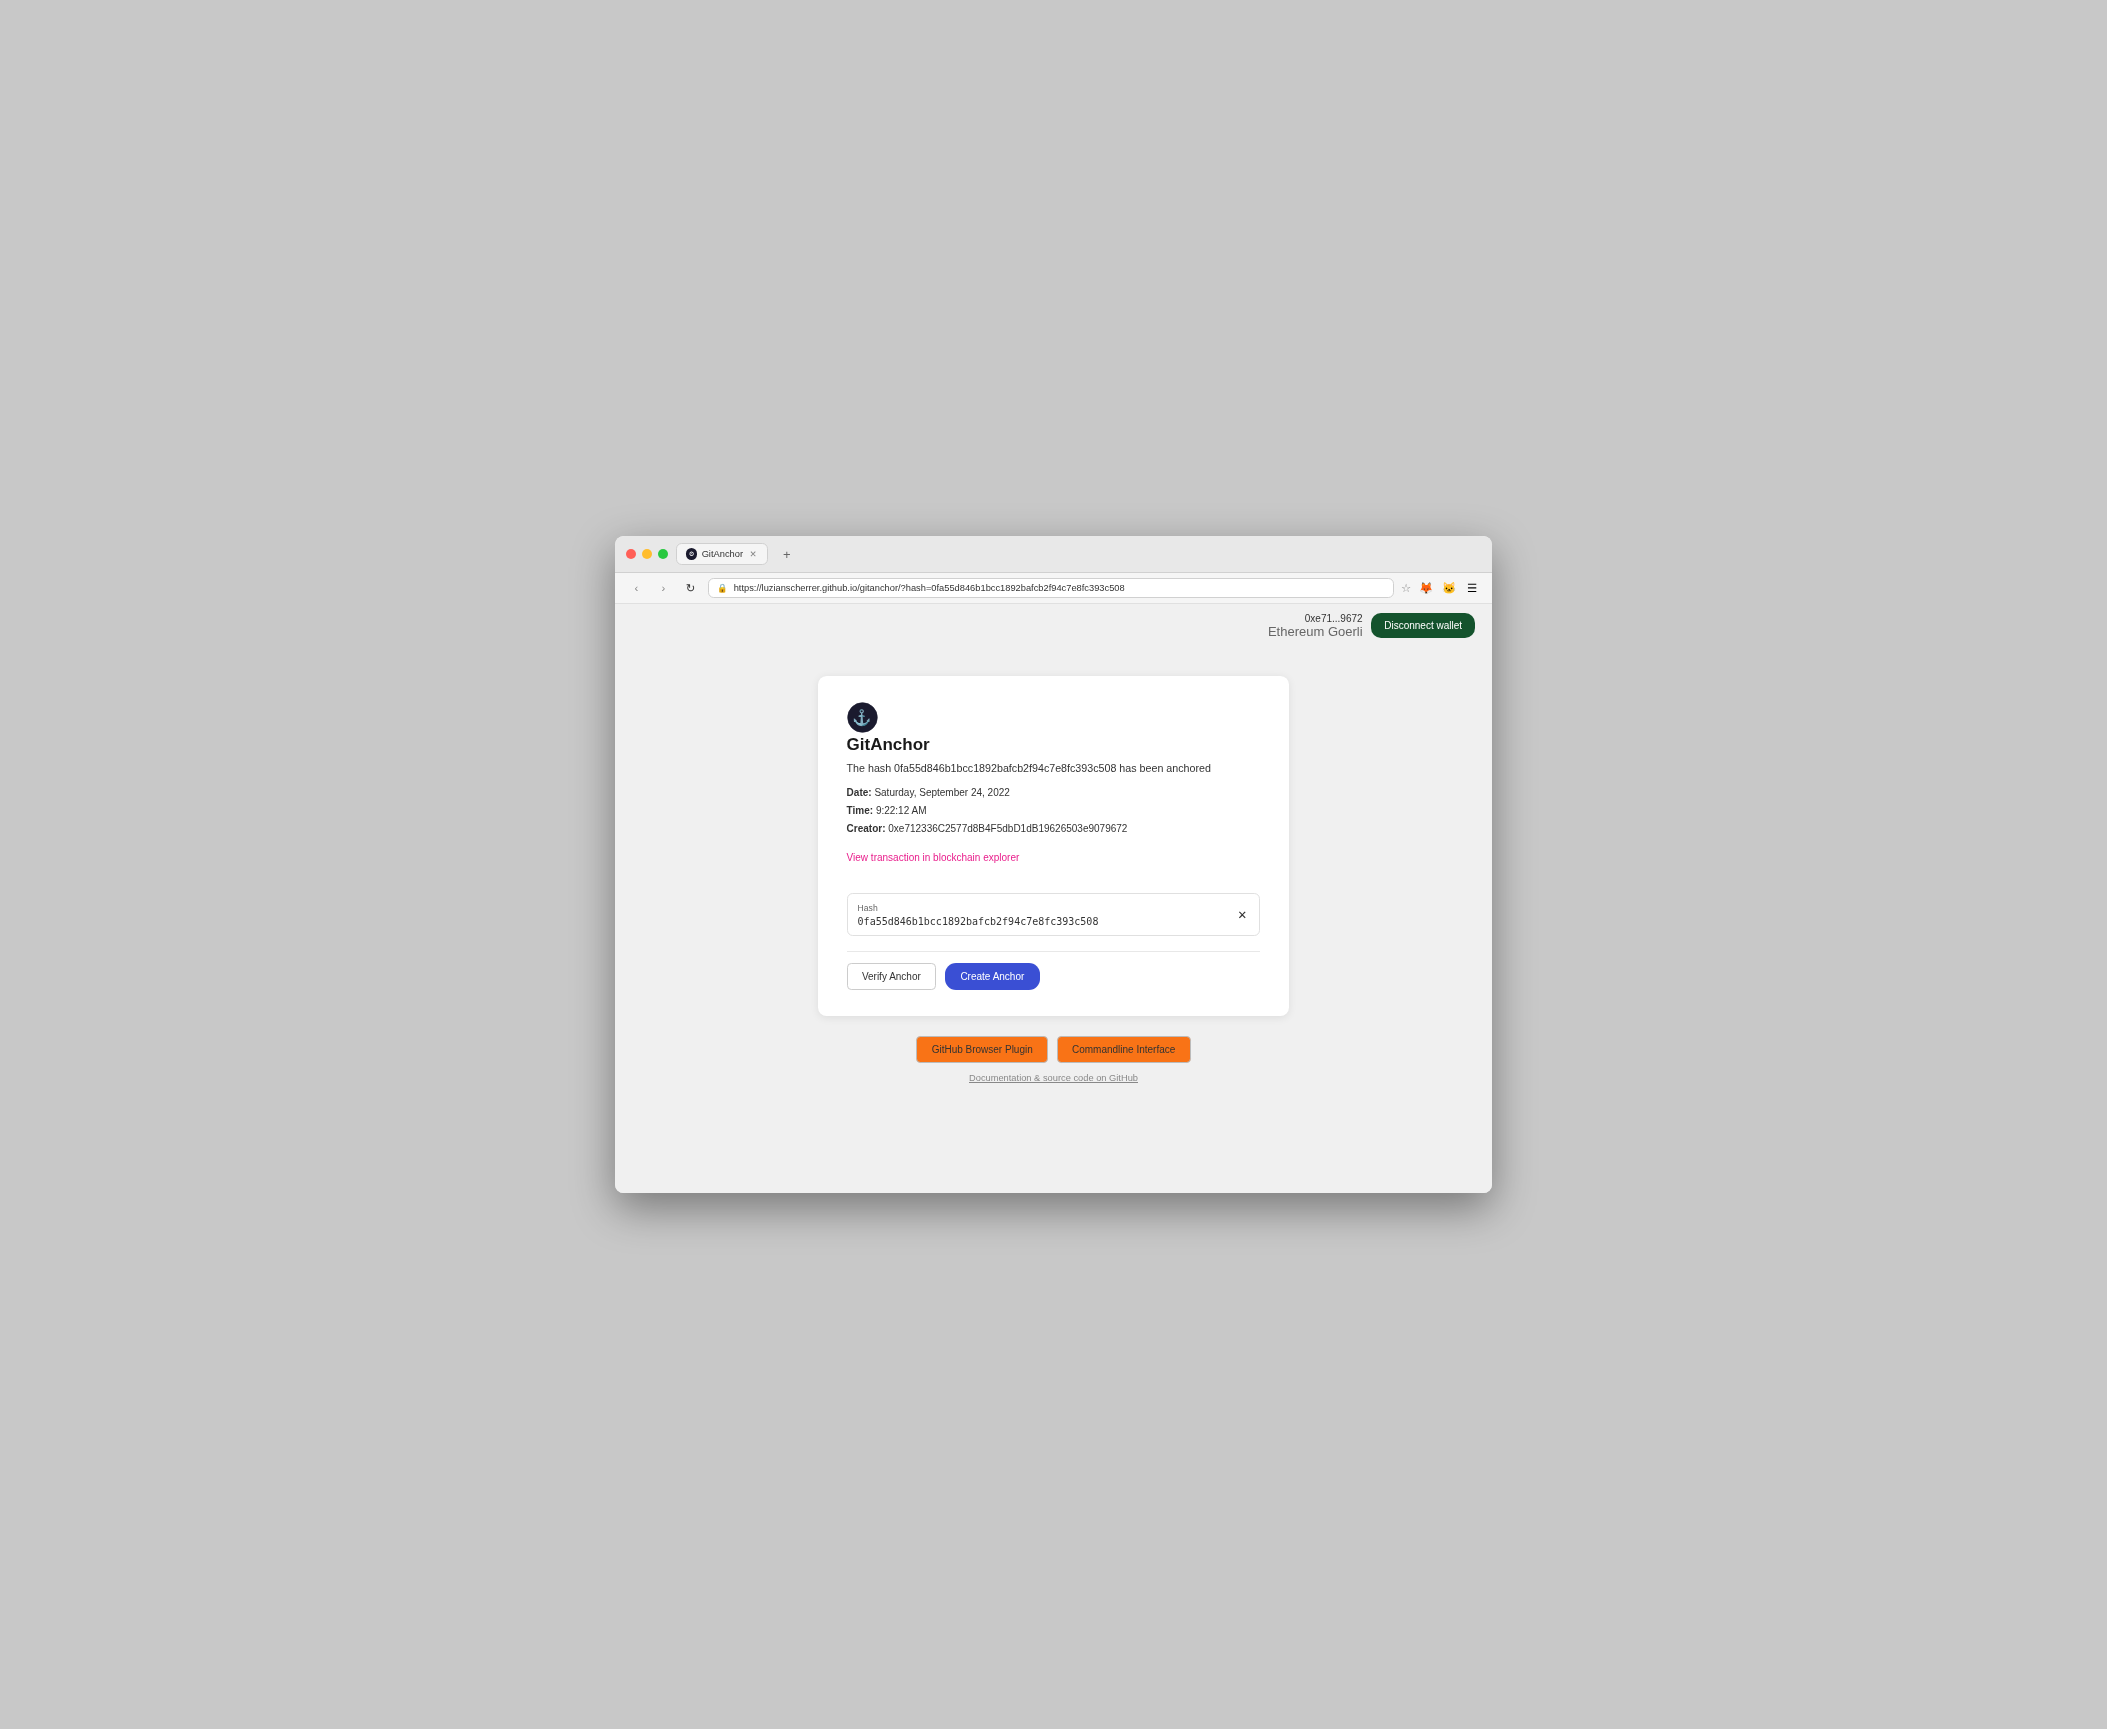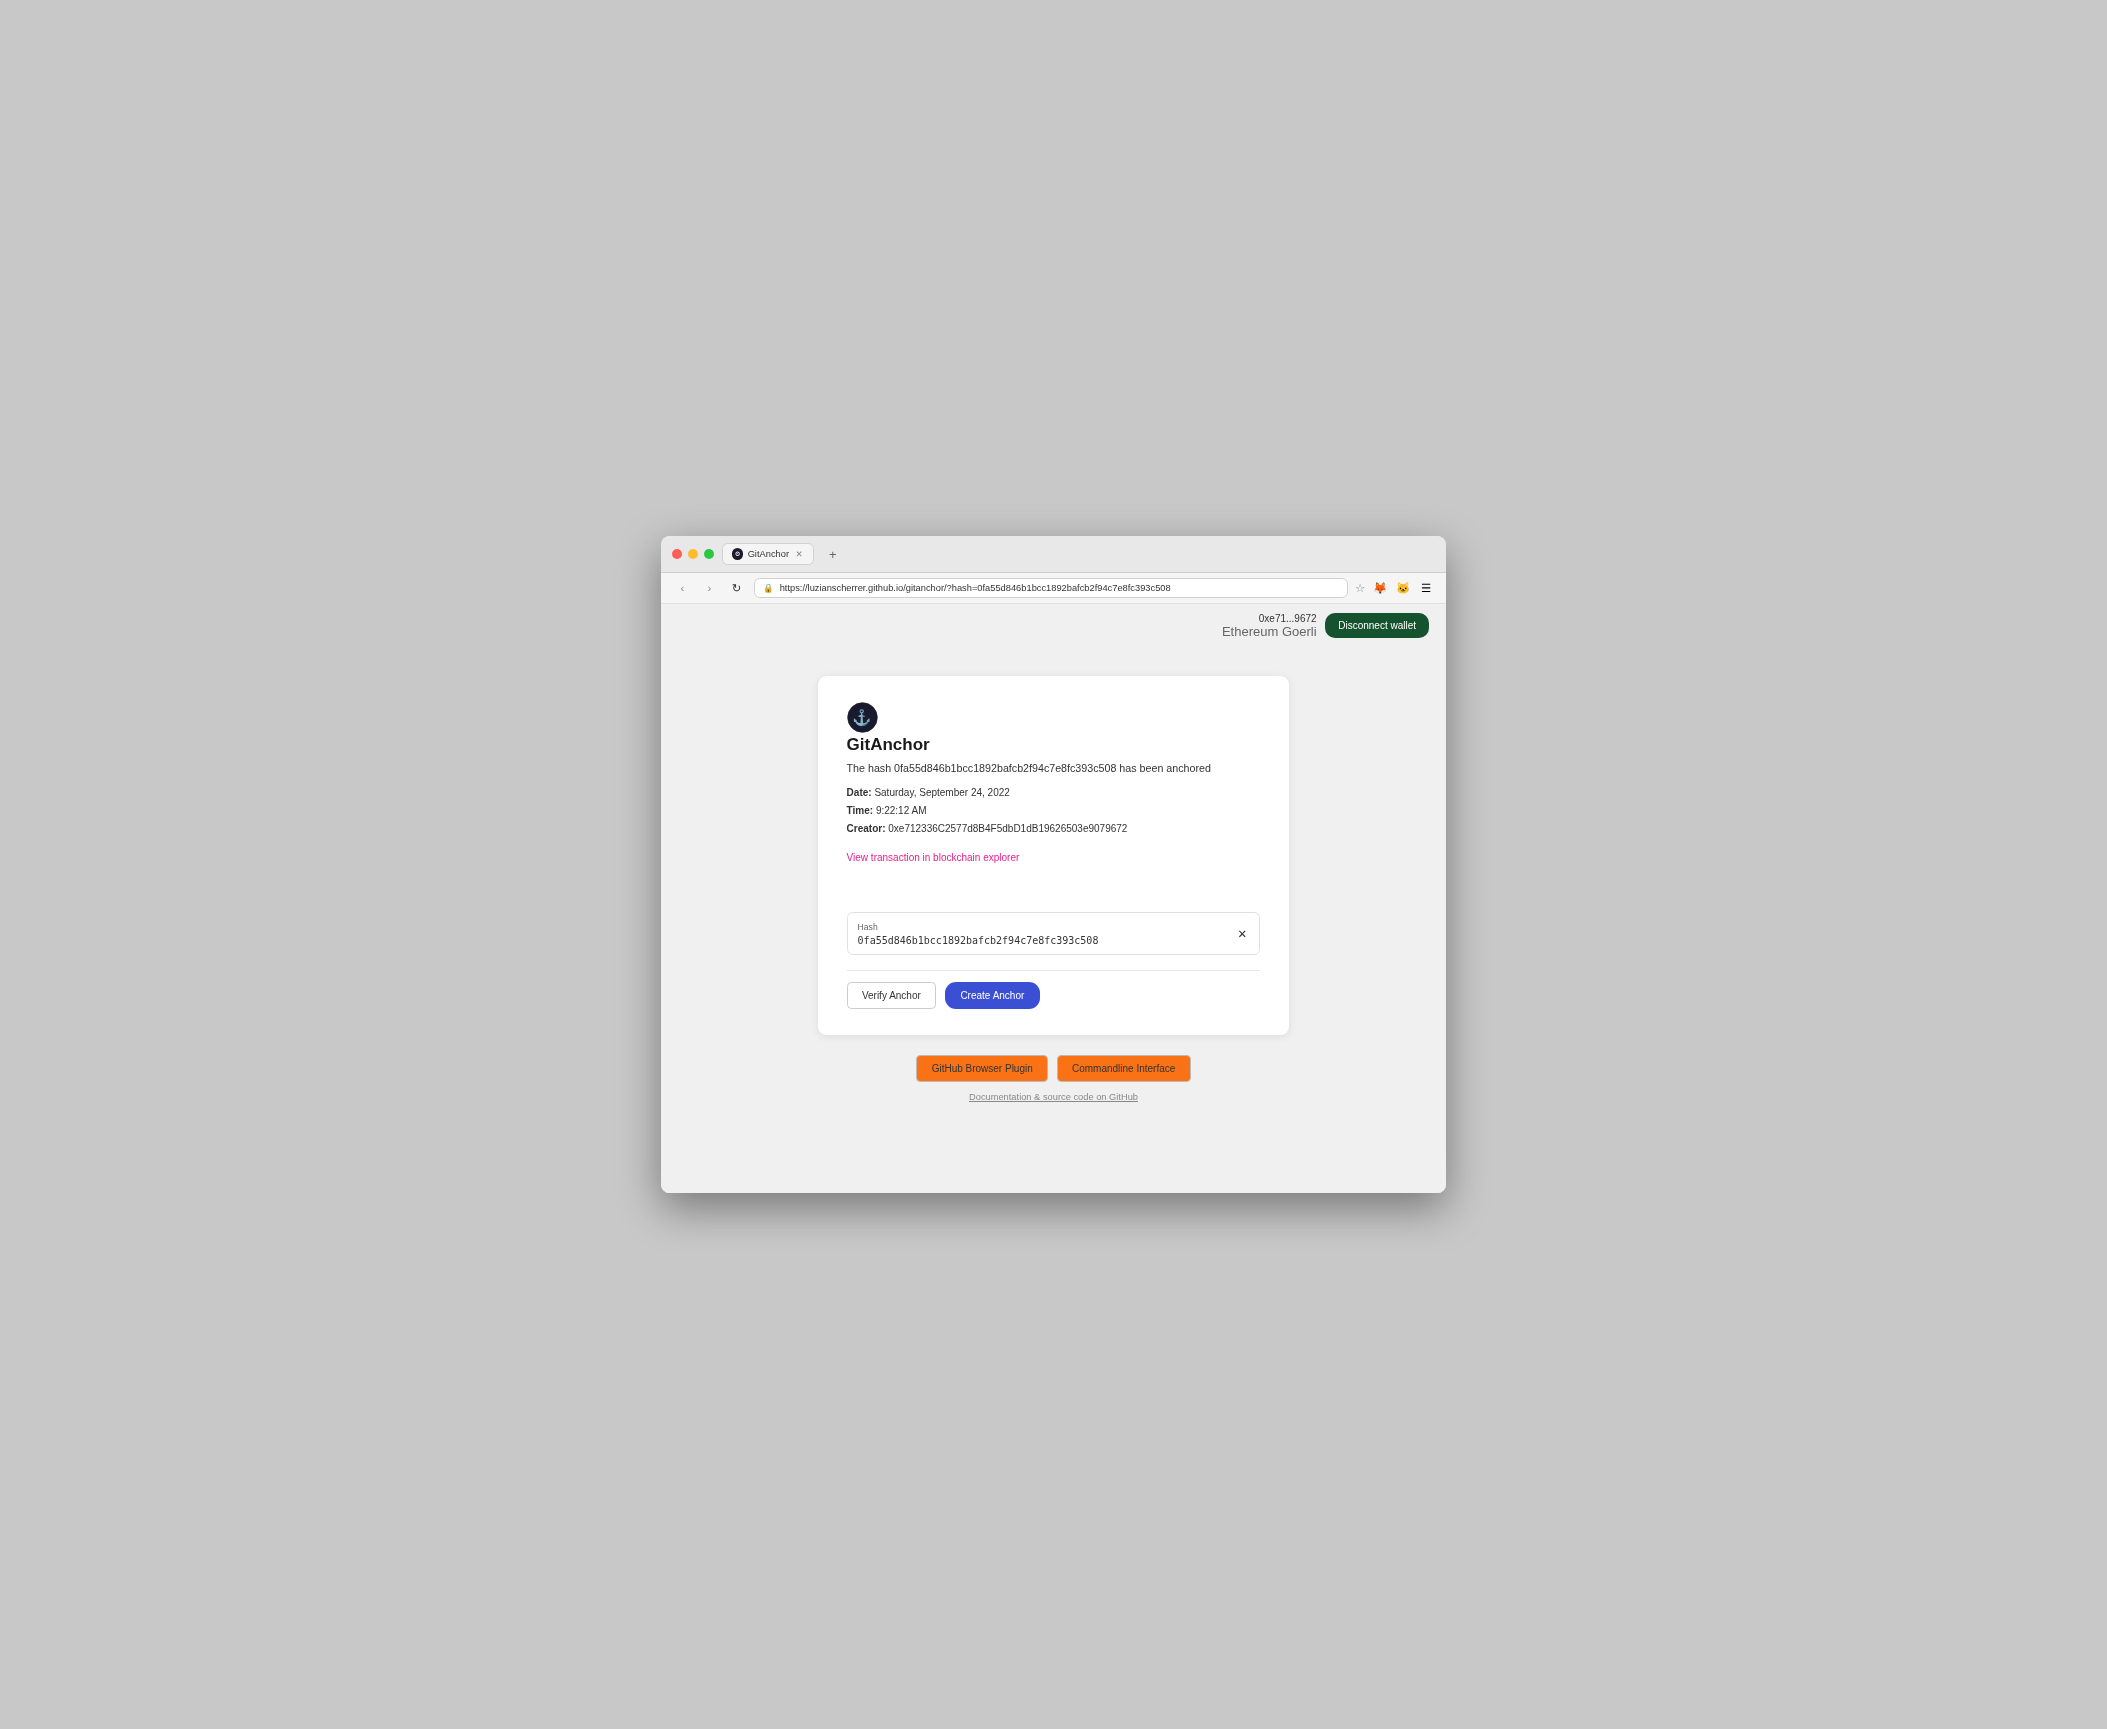--- a/index.html
+++ b/index.html
@@ -7,21 +7,21 @@
     body {
       background: #c8c8c8;
       display: flex;
       justify-content: center;
       align-items: center;
       min-height: 100vh;
       font-family: -apple-system, BlinkMacSystemFont, 'Segoe UI', sans-serif;
     }
 
     .browser-window {
-      width: 785px;
+      width: 877px;
       min-height: 657px;
       background: #f0f0f0;
       border-radius: 8.6px;
       box-shadow: 0 14.3px 43px rgba(0,0,0,0.4);
       overflow: hidden;
       display: flex;
       flex-direction: column;
     }
 
     
@@ -247,21 +247,21 @@
     }
 
     .anchor-details strong {
       font-weight: 700;
     }
 
     .view-transaction-link {
       color: #e91e8c;
       font-size: 10px;
       text-decoration: none;
-      margin-bottom: 35px;
+      margin-bottom: 16px;
       display: inline-block;
     }
 
     .hash-input-container {
       border: 0.7px solid #e0e0e0;
       border-radius: 5.7px;
       padding: 8.6px 10px;
       position: relative;
       margin-bottom: 14.3px;
       margin-top: 14.3px;

